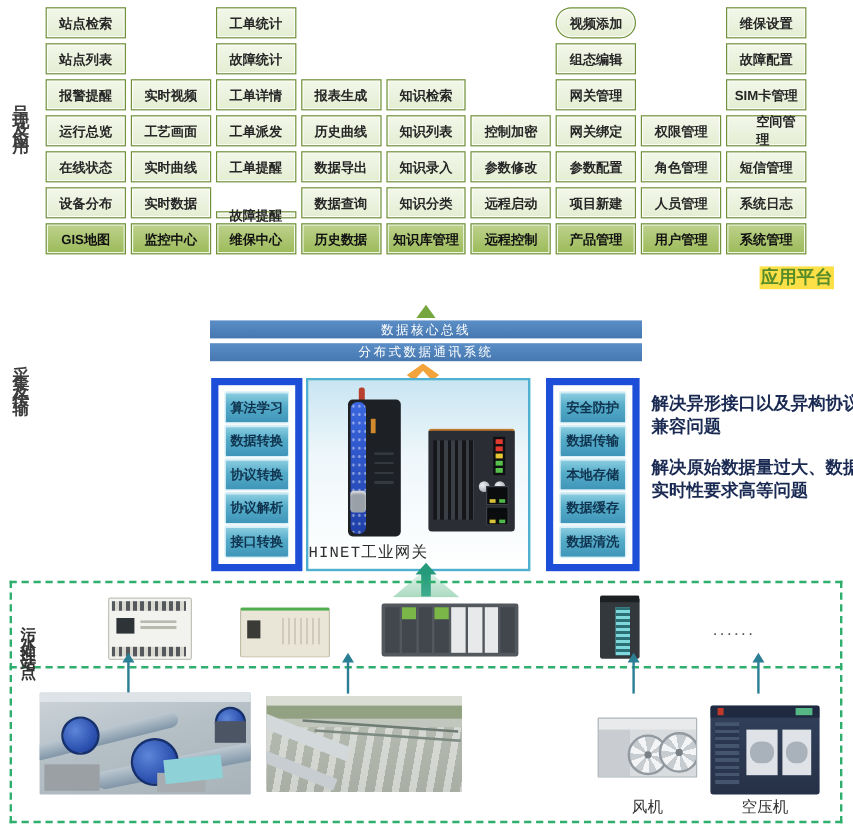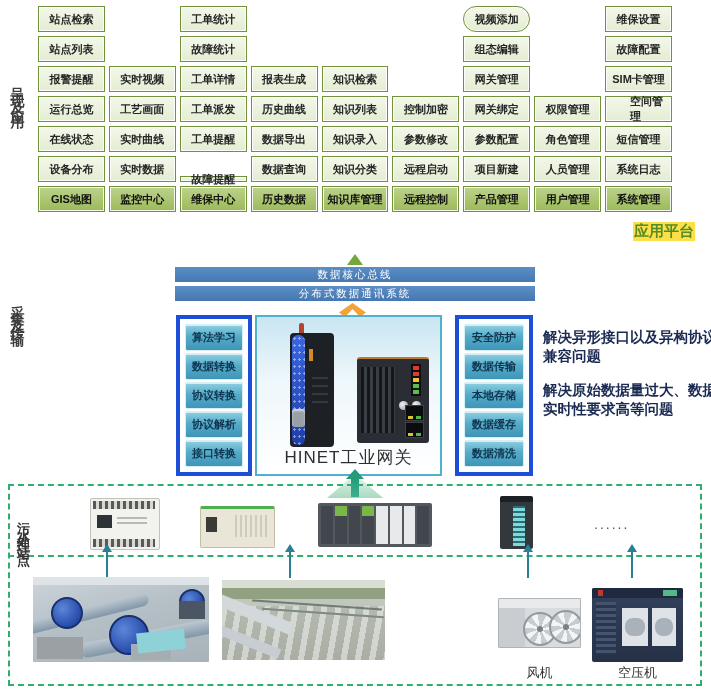--- a/index.html
+++ b/index.html
@@ -45,31 +45,31 @@
   .beam{position:absolute;left:327px;top:474px;width:56px;height:24px;
        clip-path:polygon(50% 0,100% 100%,0 100%);
        background:linear-gradient(180deg,rgba(110,200,160,.15),rgba(140,205,170,.75));}
   .up-solid{position:absolute;left:346px;top:469px;width:18px;height:10px;
        clip-path:polygon(50% 0,100% 100%,0 100%);background:#259b7c;}
   .up-stem{position:absolute;left:351px;top:478px;width:8px;height:19px;
        background:linear-gradient(180deg,#259b7c,#3fae8e);}
 
   
   .gw-side{position:absolute;top:315px;height:161px;box-sizing:border-box;background:#fdffff;
-       border:4px solid #1d4ed8;padding:5px 5px;display:flex;flex-direction:column;justify-content:space-between;}
+       border:6px solid #1d4ed8;padding:5px 5px;display:flex;flex-direction:column;justify-content:space-between;}
   .gw-left{left:176px;width:76px;}
   .gw-right{left:455px;width:78px;}
   .gwbtn{height:25px;border-radius:2px;display:flex;align-items:center;justify-content:center;
        font-size:11px;font-weight:700;color:#10344f;
        background:linear-gradient(180deg,#8ecfe2 0%,#55acc9 45%,#3e95b8 100%);
        border:1px solid #d8eef6;box-shadow:inset 0 1px 0 rgba(255,255,255,.65);}
   .gw-center{position:absolute;left:255px;top:315px;width:187px;height:161px;box-sizing:border-box;
        border:2px solid #4fb0cf;background:linear-gradient(180deg,#c9e5f2 0%,#eef7fb 40%,#ffffff 100%);}
-  .gw-caption{position:absolute;left:0;bottom:5px;width:100%;text-align:center;
-       font-size:17px;color:#2e2e2e;letter-spacing:1px;}
+  .gw-caption{position:absolute;left:0;bottom:5px;width:100%;
+       font-size:13px;color:#2e2e2e;letter-spacing:1px;font-family:Liberation Mono, monospace;}
 
   
   .dev1{position:absolute;left:33px;top:16px;width:44px;height:114px;}
   .dev1 .body{position:absolute;inset:0;background:#1d2025;border-radius:4px;}
   .dev1 .ant{position:absolute;left:9px;top:-10px;width:5px;height:14px;background:#b8402f;border-radius:2px;}
   .dev1 .band{position:absolute;left:2px;top:2px;width:13px;height:110px;border-radius:6px;
        background:linear-gradient(180deg,#3a66e0,#1f3fa8);
        background-image:radial-gradient(circle,rgba(255,255,255,.45) 1px,transparent 1.4px),linear-gradient(180deg,#3a66e0,#1f3fa8);
        background-size:5px 7px,100% 100%;}
   .dev1 .tag{position:absolute;left:19px;top:16px;width:4px;height:12px;background:#d18a2c;}

